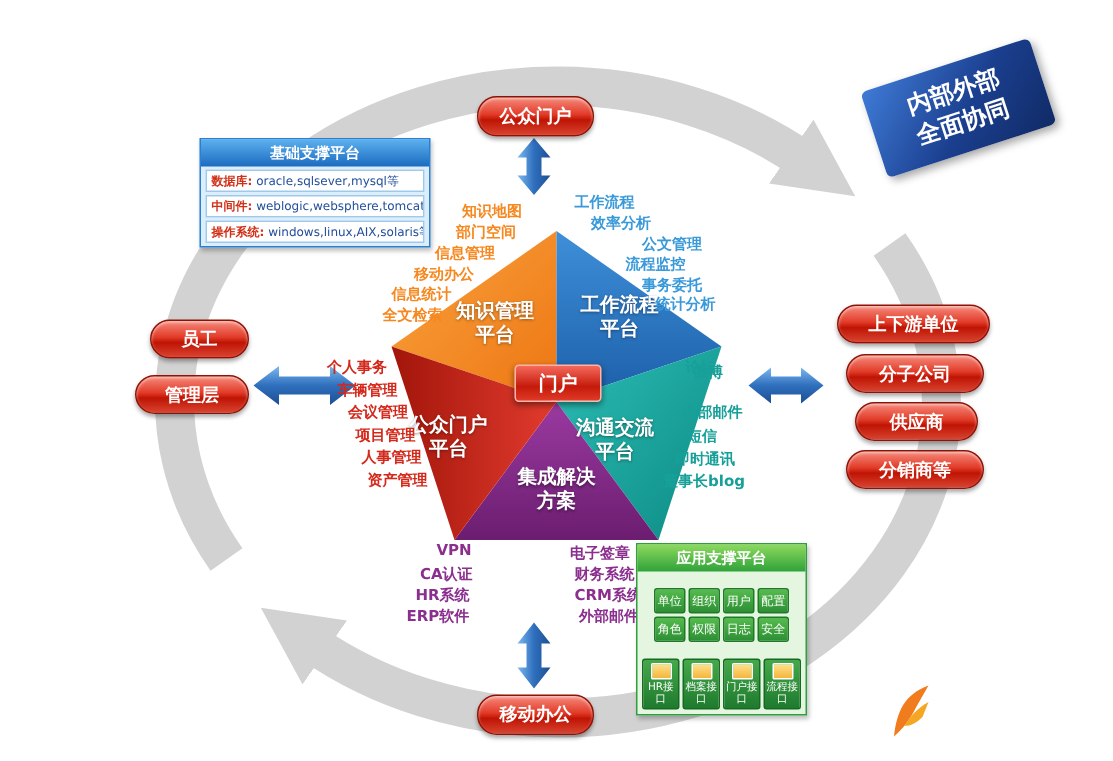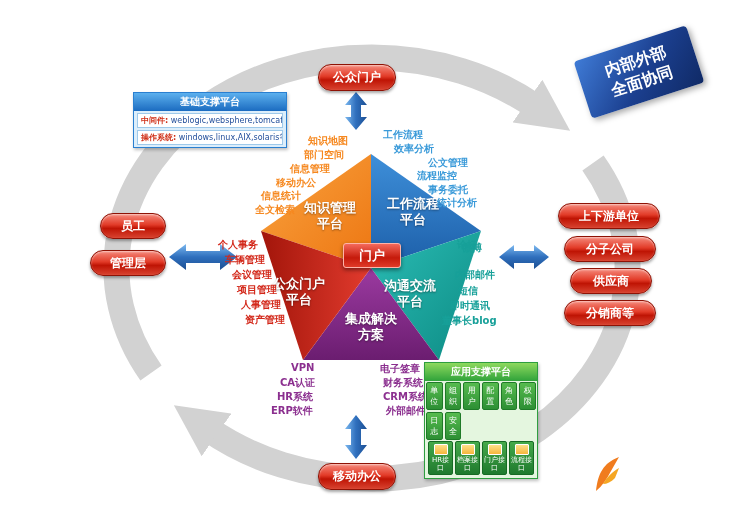--- a/index.html
+++ b/index.html
@@ -38,21 +38,21 @@
   .base-row{background:#fff;border:1px solid #9ec9ea;margin:2px 3px;padding:1px 3px;font-size:8px;
         white-space:nowrap;overflow:hidden;}
   .base-row .lbl{color:#d03018;font-weight:bold;}
   .base-row .val{color:#234f9b;}
 
   
   .app-box{position:absolute;left:424px;top:362px;width:112px;border:1px solid #2e9e3f;
         background:#e4f6df;box-shadow:1px 2px 3px rgba(0,0,0,.25);}
   .app-header{background:linear-gradient(180deg,#8ed95e,#2fa23a);color:#fff;font-size:10px;
         font-weight:bold;text-align:center;padding:2px 0;}
-  .app-grid{display:grid;grid-template-columns:repeat(6,1fr);gap:2px;padding:1px;}
+  .app-grid{display:grid;grid-template-columns:repeat(4,1fr);gap:2px;padding:11px;}
   .app-cell{background:linear-gradient(180deg,#56bb4e,#2d8f34);border:1px solid #1f7a28;border-radius:2px;
         color:#fff;font-size:8px;text-align:center;padding:2px 0;}
   .app-ifaces{display:grid;grid-template-columns:repeat(4,1fr);gap:2px;padding:0 3px 3px;}
   .app-iface{background:linear-gradient(180deg,#45a94a,#1f7a2e);border:1px solid #166b24;border-radius:2px;
         display:flex;flex-direction:column;align-items:center;padding:2px 1px;}
   .iface-icon{width:12px;height:9px;background:linear-gradient(180deg,#ffe08a,#f5b63c);
         border:1px solid #fff;border-radius:1px;margin-bottom:1px;}
   .iface-label{color:#fff;font-size:7px;text-align:center;line-height:1.15;}
 
   
@@ -124,20 +124,24 @@
     <polygon points="356,415 367,429 361,429 361,445 367,445 356,459 345,445 351,445 351,429 345,429" fill="url(#g-arrow-h)"></polygon>
   </svg>
 
   <div class="ribbon">
     <div>内部外部</div>
     <div>全面协同</div>
   </div>
 
   <div class="base-box">
     <div class="base-header">基础支撑平台</div>
+    <div class="base-row">
+      <span class="lbl">数据库:</span>
+      <span class="val">oracle,sqlsever,mysql等</span>
+    </div>
     <div class="base-row">
       <span class="lbl">中间件:</span>
       <span class="val">weblogic,websphere,tomcat等</span>
     </div>
     <div class="base-row">
       <span class="lbl">操作系统:</span>
       <span class="val">windows,linux,AIX,solaris等</span>
     </div>
   </div>
 

